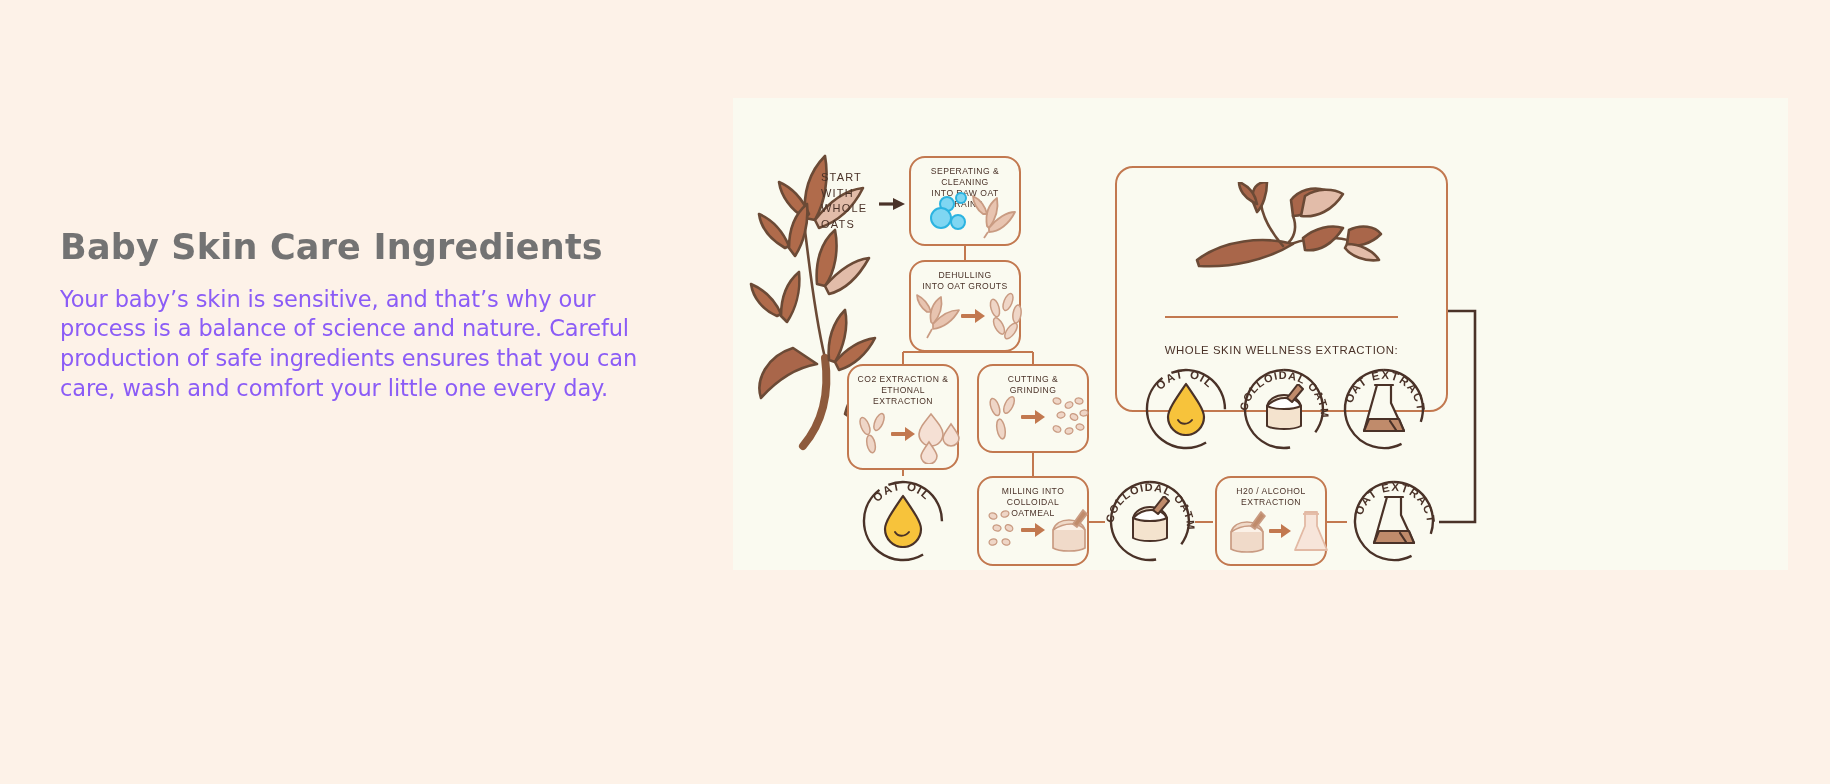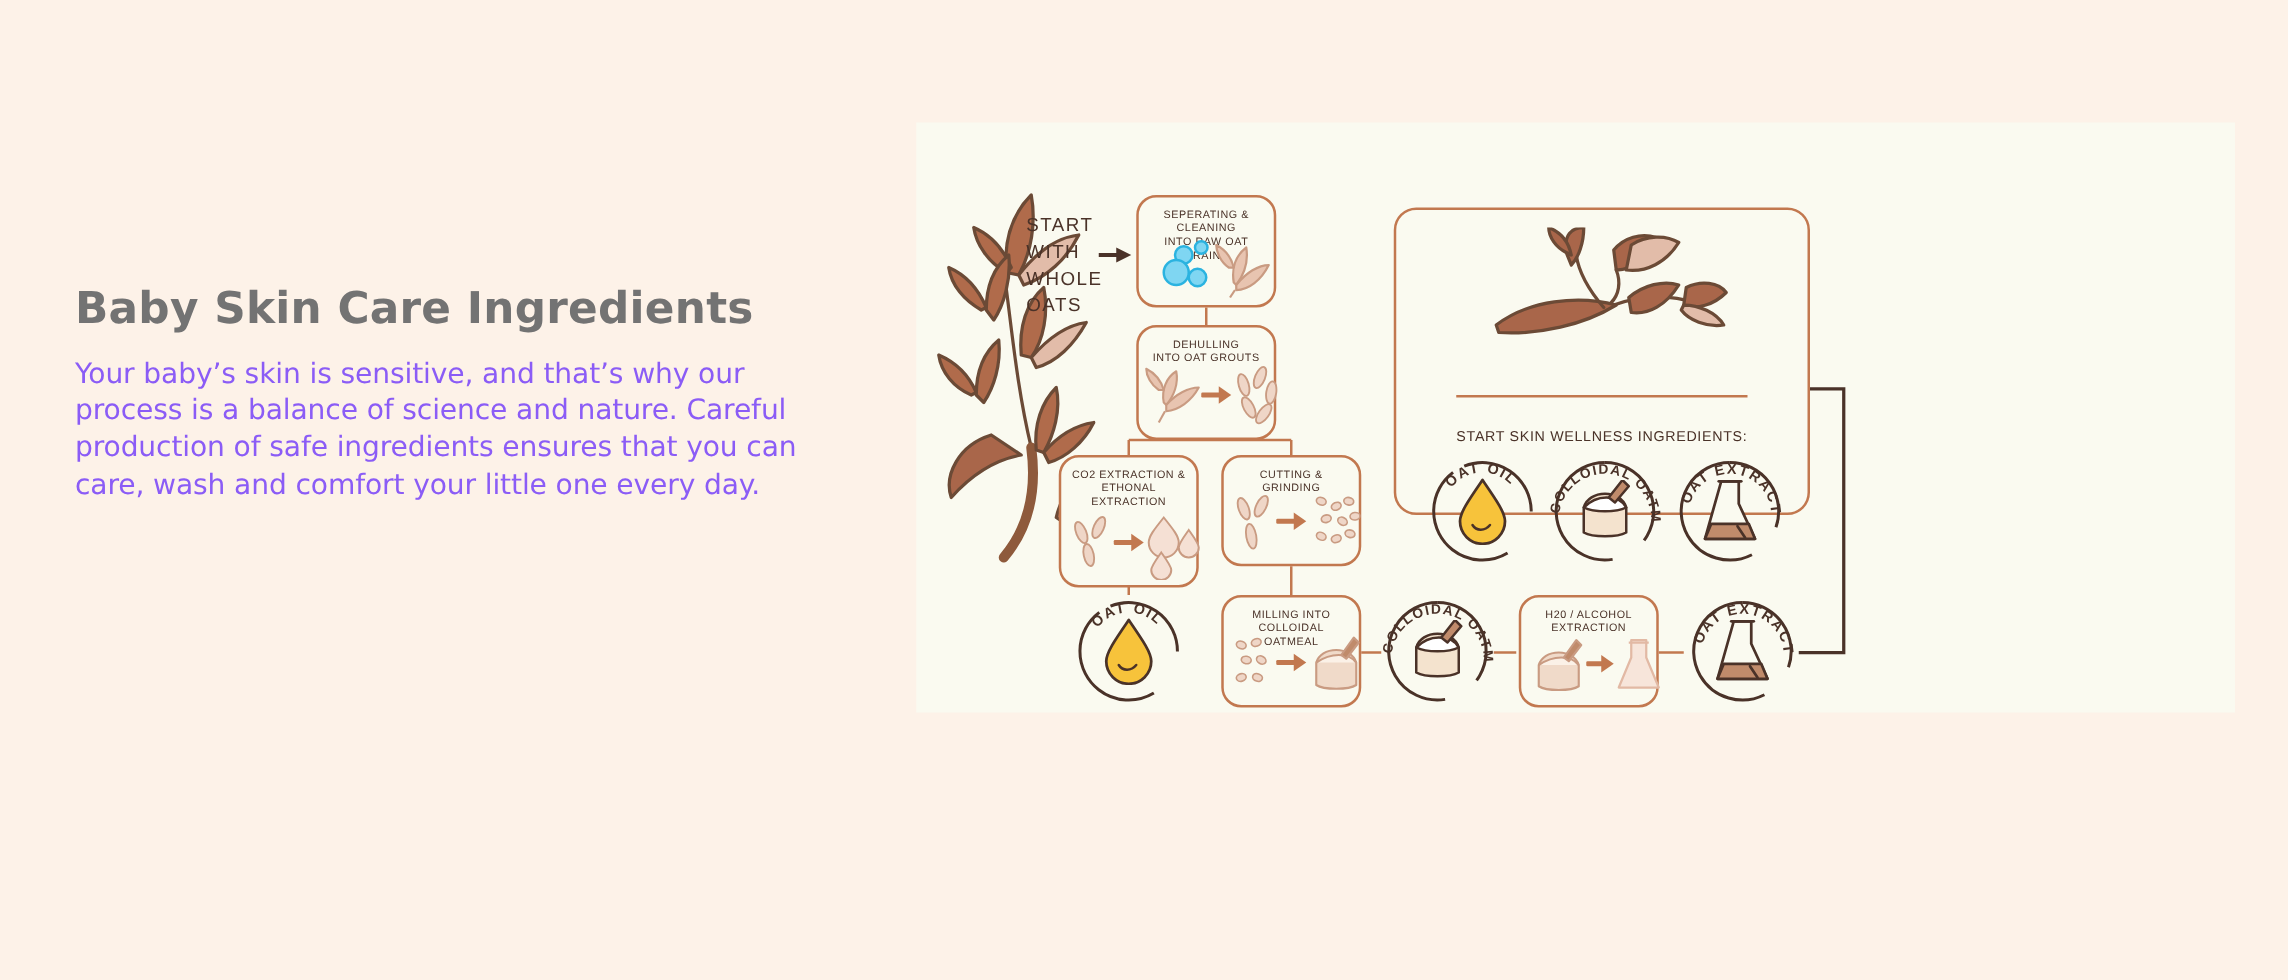--- a/index.html
+++ b/index.html
@@ -69,21 +69,21 @@
   
   .badge{
     position:absolute;width:90px;height:90px;
   }
   .badge .ring{position:absolute;inset:0;}
   .badge .art{position:absolute;left:50%;top:50%;transform:translate(-50%,-50%);}
 
   .start-label{
     position:absolute;left:88px;top:72px;
     font-family:"Liberation Sans", sans-serif;
-    font-size:15px;letter-spacing:1.2px;line-height:1.42;
+    font-size:11px;letter-spacing:1.2px;line-height:1.42;
     color:#4A3228;white-space:pre-line;
   }
 
   .panel-box{
     position:absolute;left:382px;top:68px;width:333px;height:246px;
     border:2px solid #C2784F;border-radius:18px;background:#FAFAF0;box-sizing:border-box;
   }
   .panel-rule{
     position:absolute;left:48px;right:48px;top:148px;height:2px;background:#C2784F;
   }
@@ -378,21 +378,21 @@
             <path d="M106,34 C110,44 108,54 102,60" fill="none"></path>
 
             <path d="M116,56 C128,46 144,42 156,46 C146,62 132,70 118,68 Z" fill="#A9664A"></path>
 
             <path d="M162,48 C174,42 188,44 194,52 C184,62 170,66 160,62 Z" fill="#A9664A"></path>
             <path d="M160,62 C172,62 186,68 192,78 C178,80 164,74 158,66 Z" fill="#E2BCA9"></path>
           </g>
         </svg>
 
         <div class="panel-rule"></div>
-        <div class="panel-title">START SKIN WELLNESS INGREDIENTS:</div>
+        <div class="panel-title">WHOLE SKIN WELLNESS EXTRACTION:</div>
 
         <div class="badge" style="left:24px;top:196px;">
           <svg class="ring" viewBox="0 0 90 90">
             <defs>
                 <path id="arcD" d="M 14,45 A 31,31 0 0 1 76,45" fill="none"></path>
               </defs>
             <path d="M45,6 A39,39 0 1 1 44.9,6" fill="none" stroke="#4A3228" stroke-width="2.4" stroke-dasharray="118 40" stroke-dashoffset="42" transform="rotate(-22 45 45)"></path>
             <text font-family="Liberation Sans, sans-serif" font-size="11.5" font-weight="bold" letter-spacing="1.4" fill="#4A3228">
               <textPath href="#arcD" startOffset="20%">OAT OIL</textPath>
             </text>

